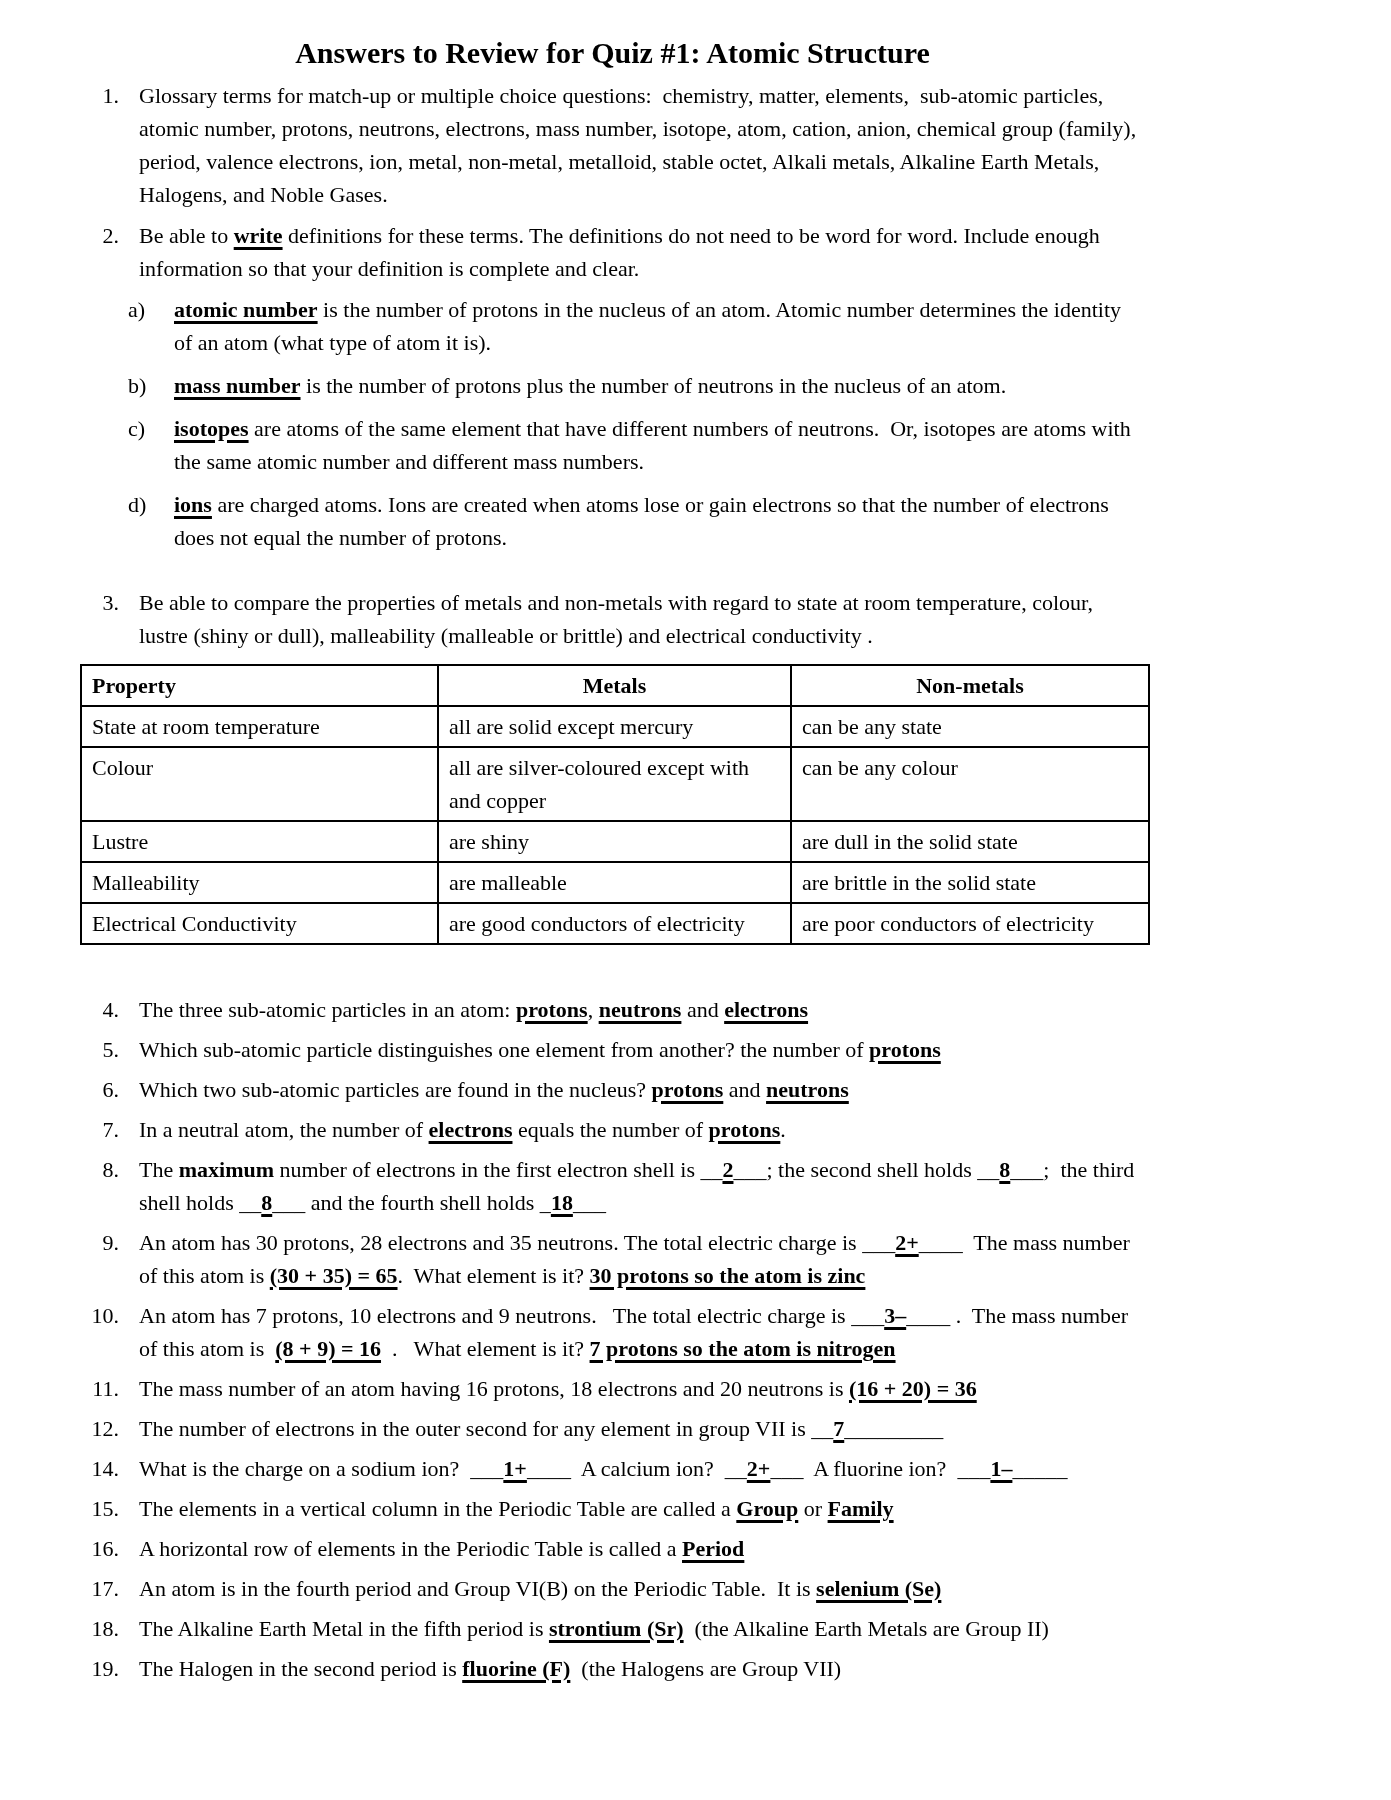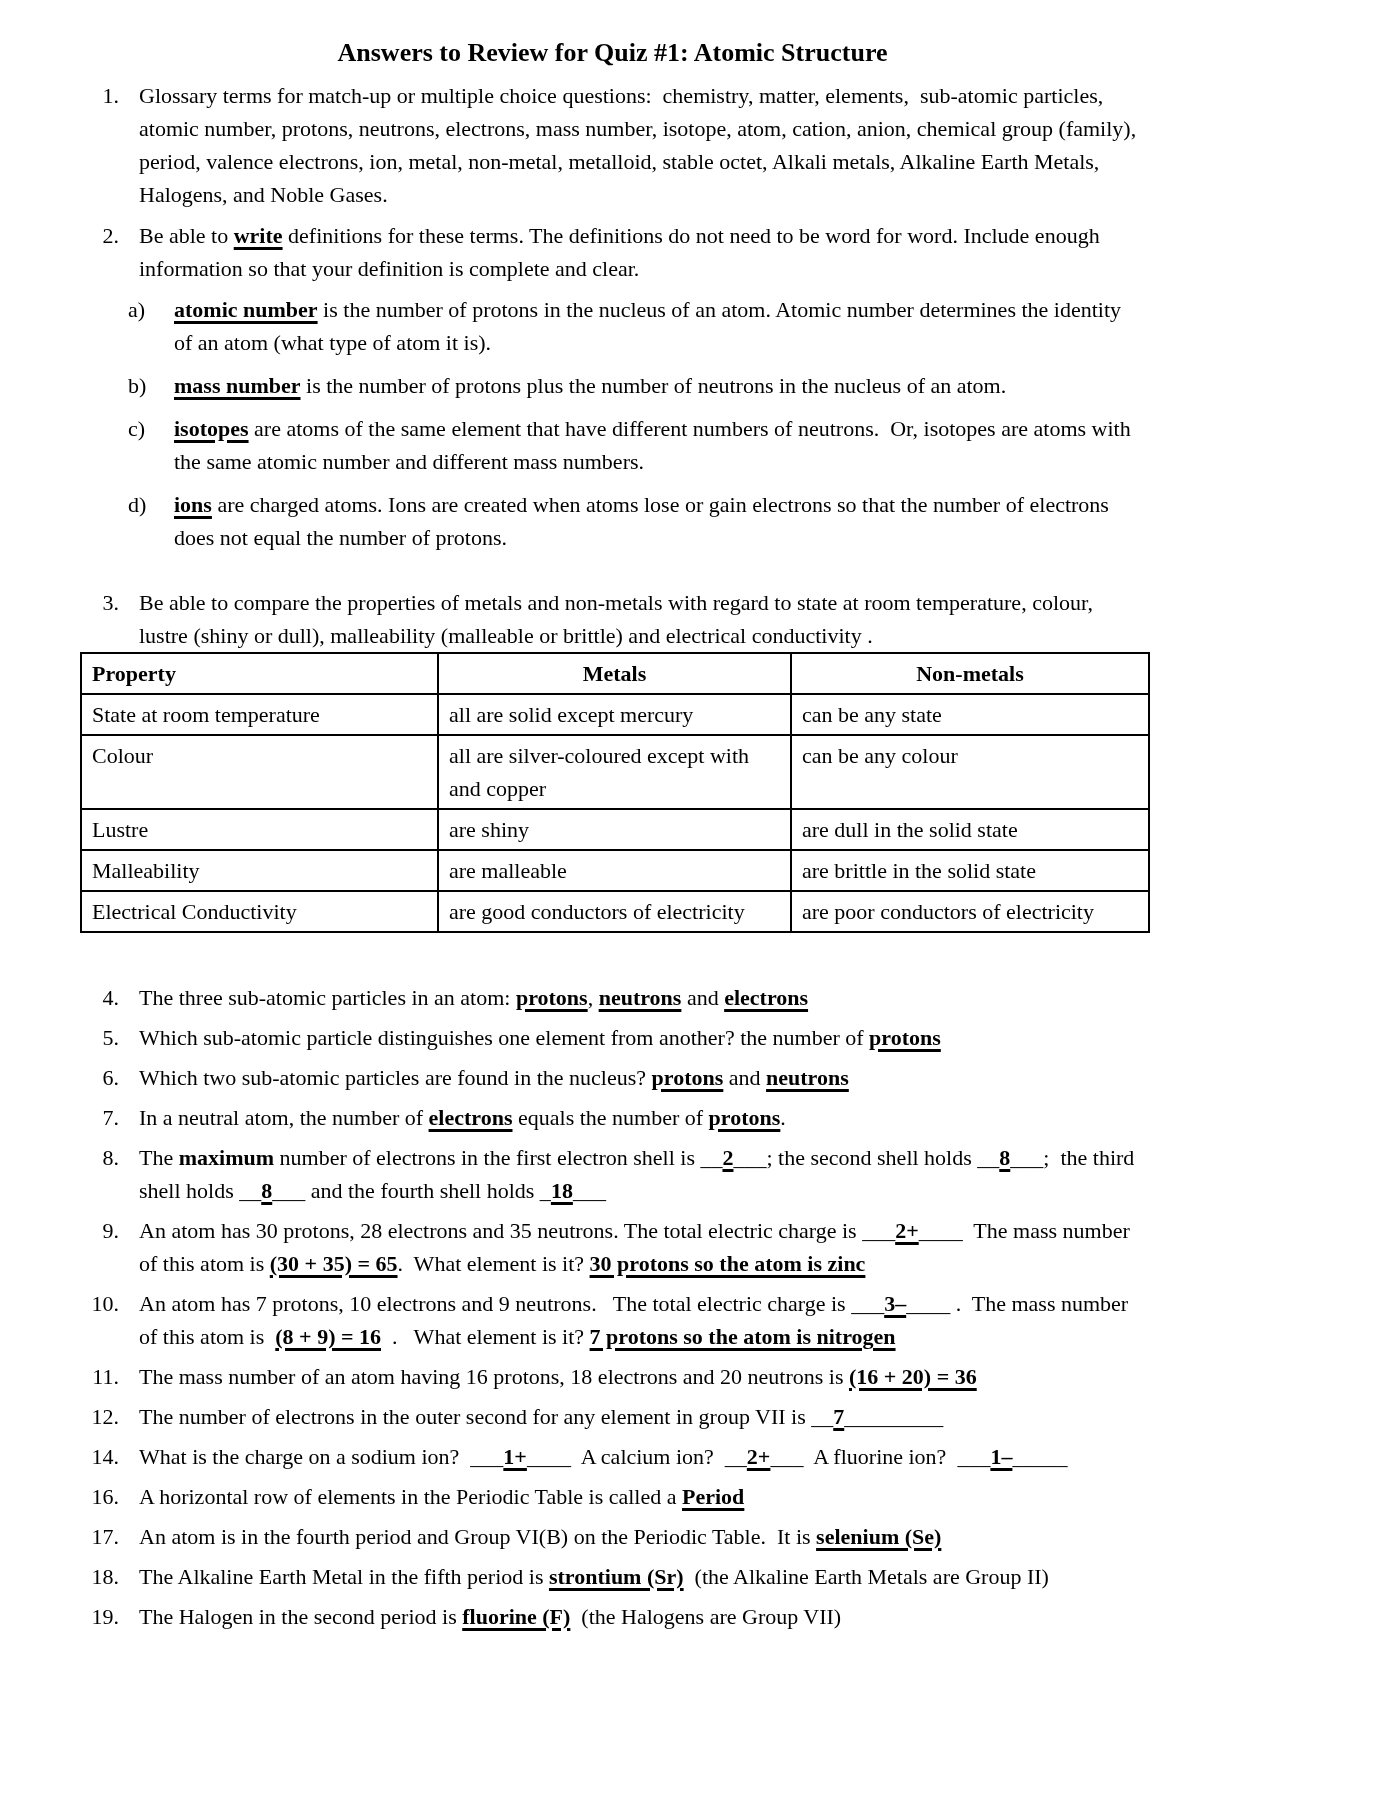--- a/index.html
+++ b/index.html
@@ -15,21 +15,21 @@
     font-family: "Liberation Serif", "DejaVu Serif", serif;
     font-size: 22px;
     line-height: 33px;
   }
   .page {
     width: 1055px;
     margin-left: 85px;
     padding-top: 36px;
   }
   h1.doc-title {
-    font-size: 26px;
+    font-size: 30px;
     line-height: 33px;
     font-weight: bold;
     text-align: center;
     margin: 0 0 10px 0;
   }
   .item {
     display: flex;
     align-items: flex-start;
   }
   .item .marker {
@@ -54,21 +54,21 @@
   }
   #list-top .item { margin-bottom: 8px; }
   #list-top .item.sub { margin-bottom: 10px; }
   #list-top .item[data-marker="3."] { margin-top: 32px; margin-bottom: 0; }
   .s-b  { font-weight: bold; }
   .s-bu { font-weight: bold; text-decoration: underline; text-decoration-thickness: 2.5px; text-underline-offset: 4px; }
   table.props {
     border-collapse: collapse;
     width: 1068px;
     margin-left: -5px;
-    margin-top: 0px;
+    margin-top: 12px;
     table-layout: fixed;
     border-radius: 27px;
   }
   table.props th, table.props td {
     border: 2px solid #000000;
     padding: 3px 10px;
     vertical-align: top;
     font-size: 22px;
     line-height: 33px;
     text-align: left;
@@ -194,20 +194,24 @@
         <span class="content"><span>The mass number of an atom having 16 protons, 18 electrons and 20 neutrons is </span><span class="s-bu">(16 + 20) = 36</span></span>
       </div>
       <div class="item" data-marker="12.">
         <span class="marker">12.</span>
         <span class="content"><span>The number of electrons in the outer second for any element in group VII is __</span><span class="s-bu">7</span><span>_________</span></span>
       </div>
       <div class="item" data-marker="14.">
         <span class="marker">14.</span>
         <span class="content"><span>What is the charge on a sodium ion?  ___</span><span class="s-bu">1+</span><span>____  A calcium ion?  __</span><span class="s-bu">2+</span><span>___  A fluorine ion?  ___</span><span class="s-bu">1–</span><span>_____</span></span>
       </div>
+      <div class="item" data-marker="15.">
+        <span class="marker">15.</span>
+        <span class="content"><span>The elements in a vertical column in the Periodic Table are called a </span><span class="s-bu">Group</span><span> or </span><span class="s-bu">Family</span></span>
+      </div>
       <div class="item" data-marker="16.">
         <span class="marker">16.</span>
         <span class="content"><span>A horizontal row of elements in the Periodic Table is called a </span><span class="s-bu">Period</span></span>
       </div>
       <div class="item" data-marker="17.">
         <span class="marker">17.</span>
         <span class="content"><span>An atom is in the fourth period and Group VI(B) on the Periodic Table.  It is </span><span class="s-bu">selenium (Se)</span></span>
       </div>
       <div class="item" data-marker="18.">
         <span class="marker">18.</span>

